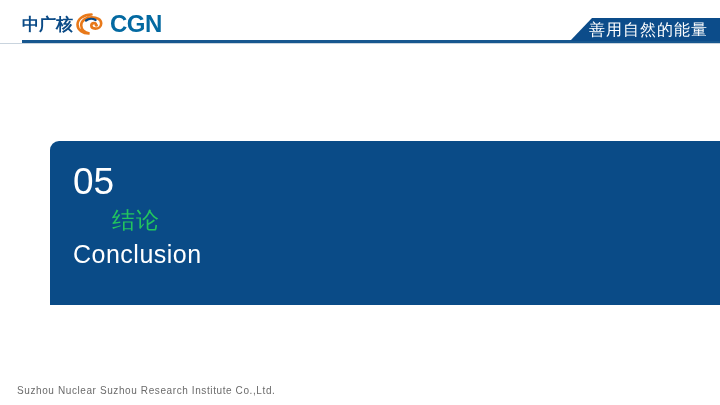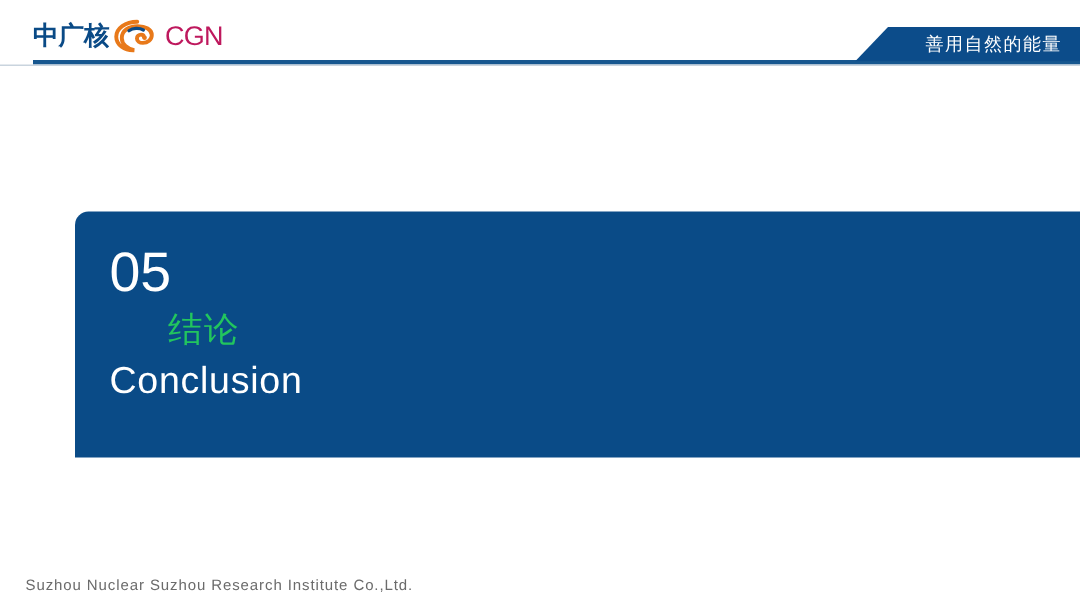--- a/index.html
+++ b/index.html
@@ -55,23 +55,23 @@
   #logo-swirl {
     position: relative;
     width: 34px;
     height: 24px;
     margin: 0 1px 0 2px;
     flex: 0 0 auto;
   }
 
   #logo-en {
     font-family: "Liberation Sans", sans-serif;
-    font-size: 18px;
-    font-weight: 400;
-    color: #be185d;
+    font-size: 24px;
+    font-weight: 700;
+    color: #0369a1;
     letter-spacing: -0.5px;
     line-height: 22px;
     white-space: nowrap;
   }
 
   
   #header-rule {
     position: absolute;
     left: 22px;
     top: 40px;
@@ -98,21 +98,21 @@
     background: #0c4c8a;
     clip-path: polygon(22px 0, 150px 0, 150px 23px, 0 23px);
   }
   #tagline-text {
     position: absolute;
     right: 12px;
     top: 0;
     height: 23px;
     line-height: 23px;
     font-family: "DejaVu Sans", sans-serif;
-    font-size: 12px;
+    font-size: 16px;
     color: #ffffff;
     letter-spacing: 1px;
     white-space: nowrap;
   }
 
   
   #section-panel {
     position: absolute;
     left: 50px;
     top: 141px;

